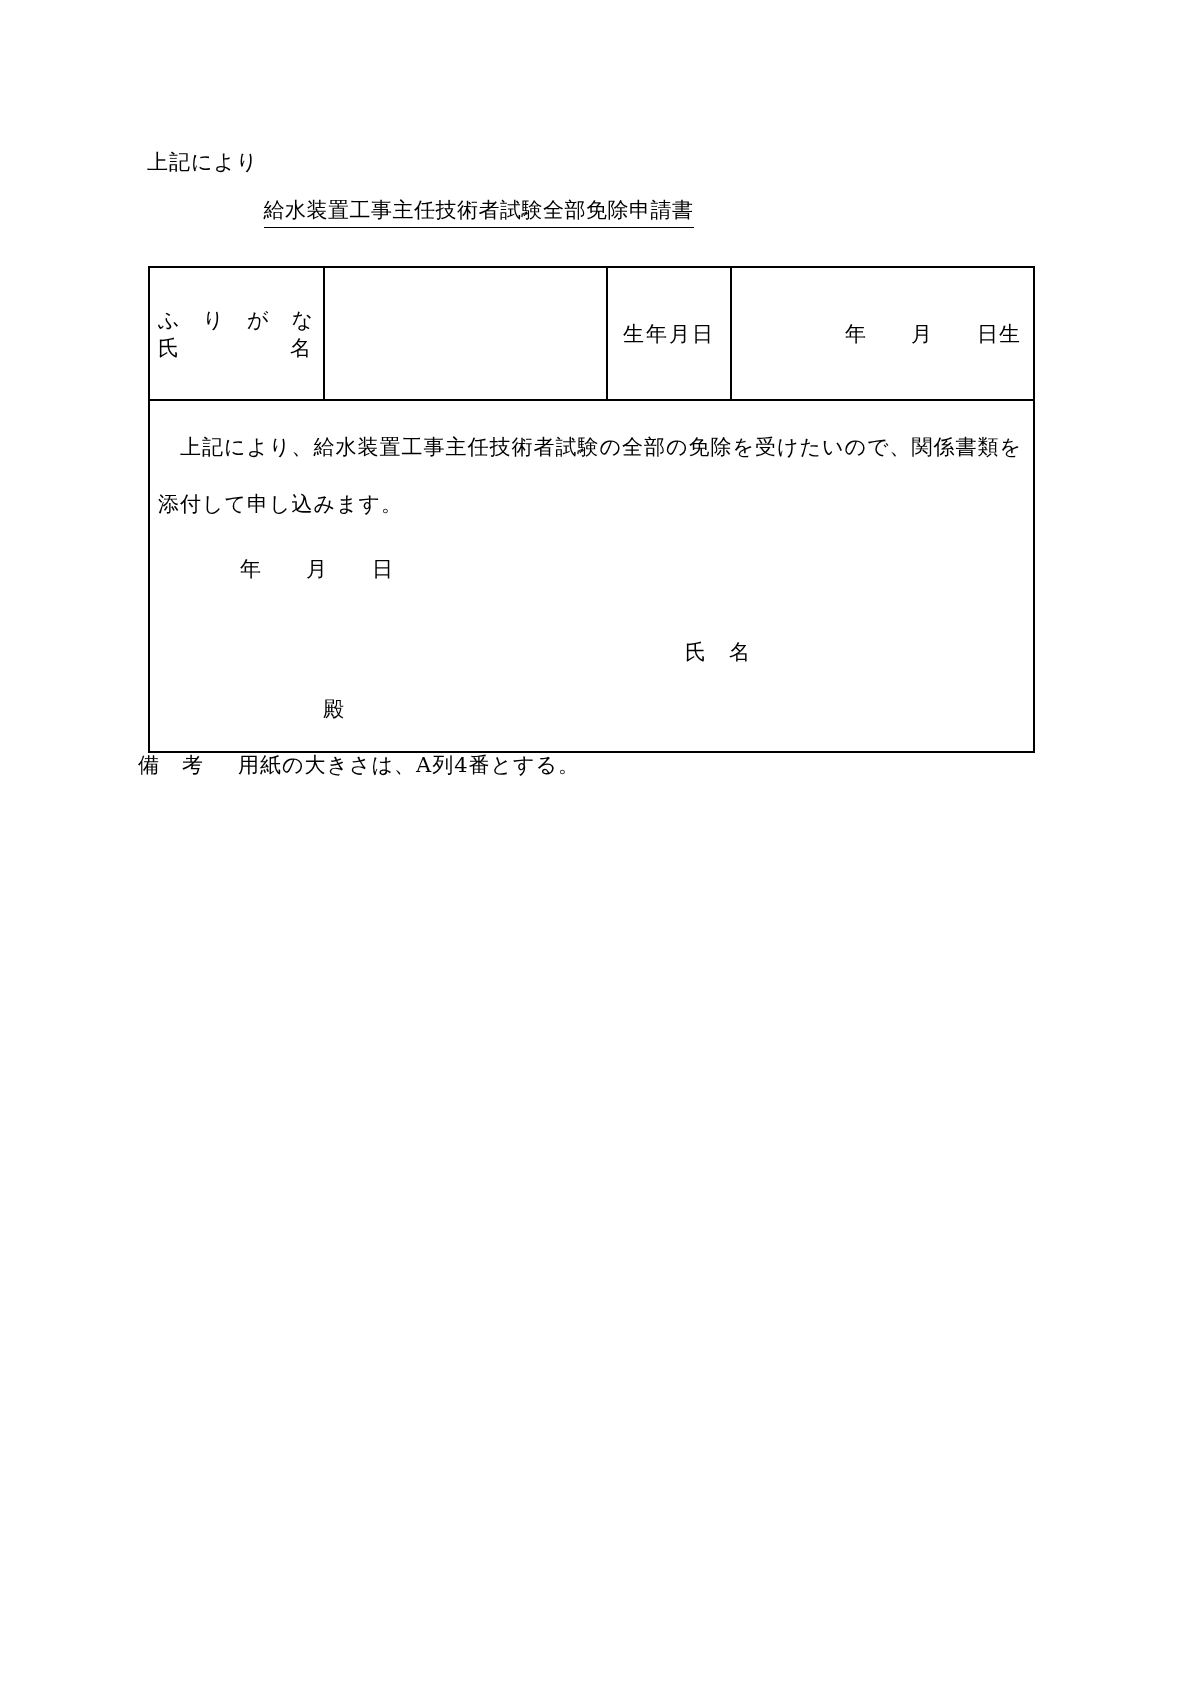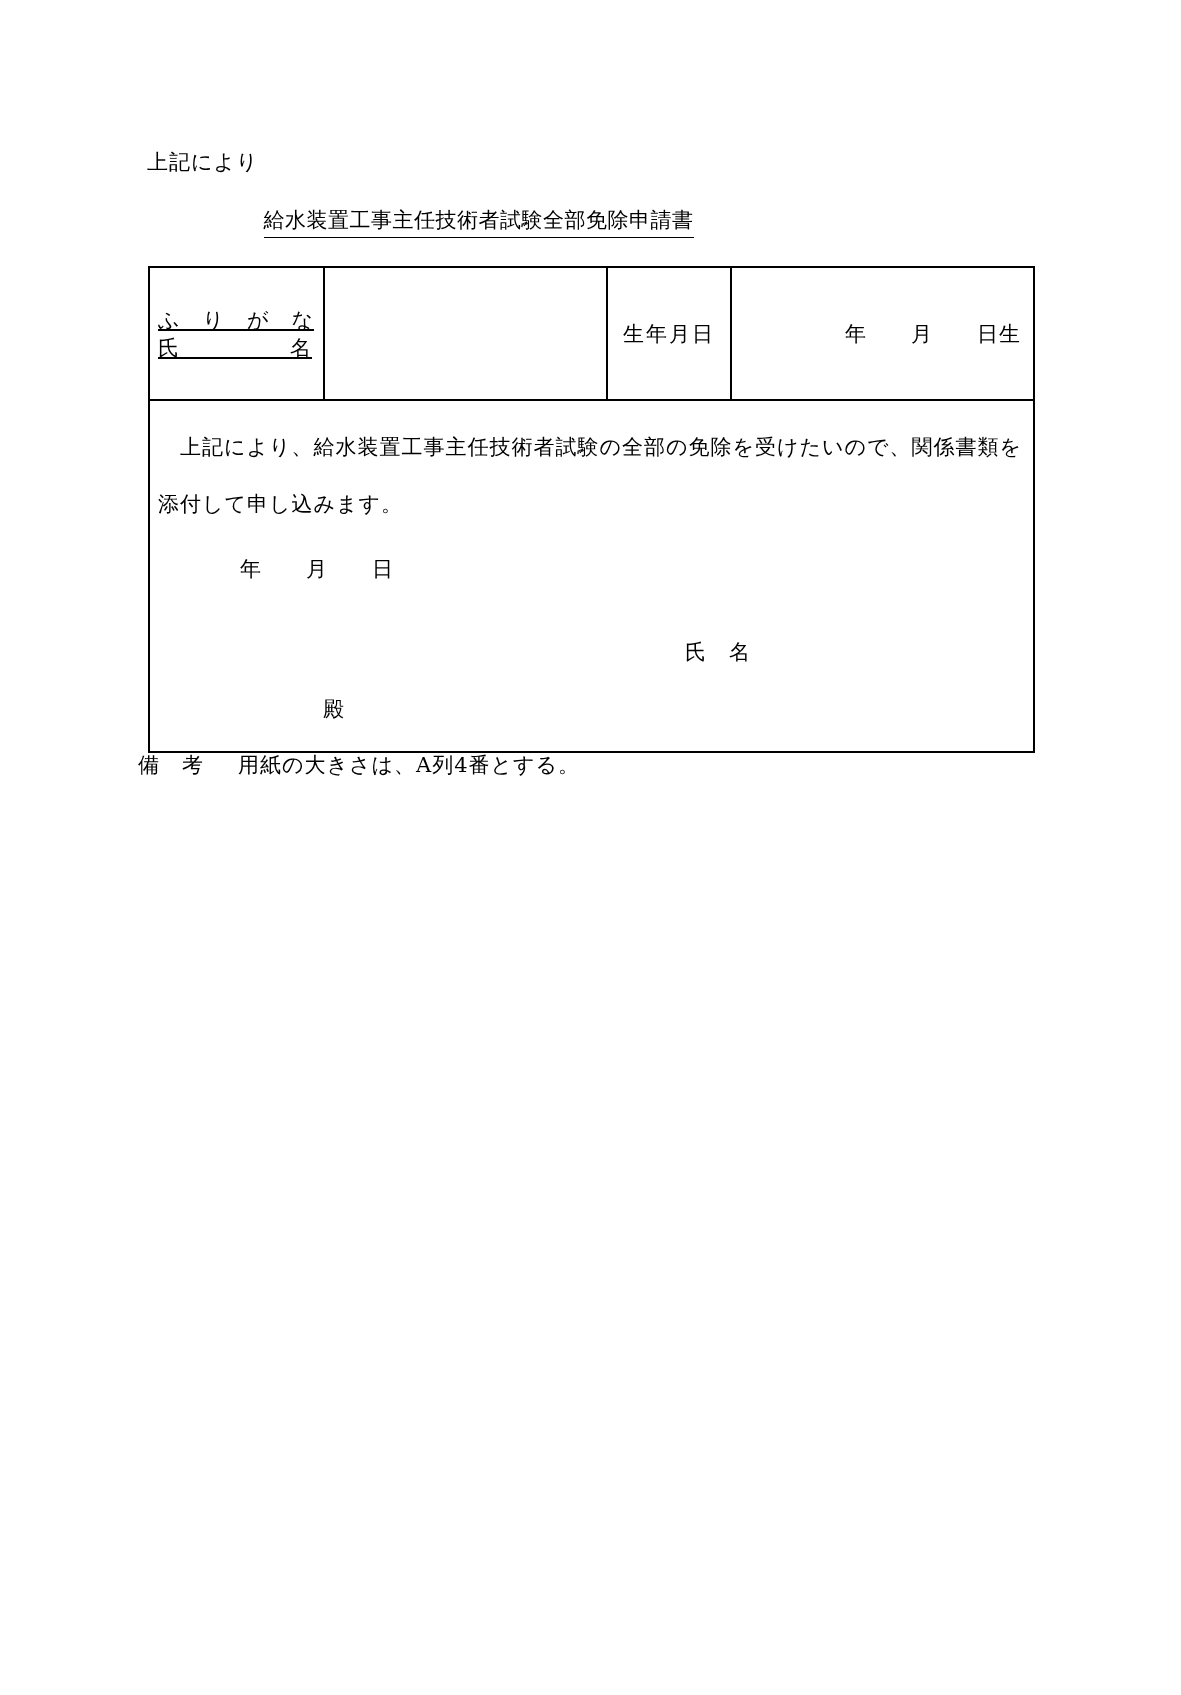--- a/index.html
+++ b/index.html
@@ -20,21 +20,21 @@
   .form-label {
     position: absolute;
     left: 147px;
     top: 148px;
     letter-spacing: 1px;
     white-space: nowrap;
   }
   .title-row {
     position: absolute;
     left: 0;
-    top: 206px;
+    top: 196px;
     width: 957px;
     text-align: center;
   }
   .doc-title {
     display: inline-block;
     letter-spacing: 0.5px;
     white-space: nowrap;
     border-bottom: 1px solid #000;
     padding-bottom: 3px;
   }
@@ -48,21 +48,20 @@
   }
   table.form-table td {
     border: 2px solid #000;
     font-size: 21px;
     color: #000;
   }
   .row-head td { height: 129px; }
   .cell-name-label {
     vertical-align: middle;
     padding: 0 4px 0 8px;
-    text-decoration: underline;
   }
   .cell-name-label .lbl-line {
     line-height: 28px;
     letter-spacing: 1px;
     white-space: nowrap;
   }
   .cell-name-input {
     vertical-align: middle;
   }
   .cell-birth-label {

